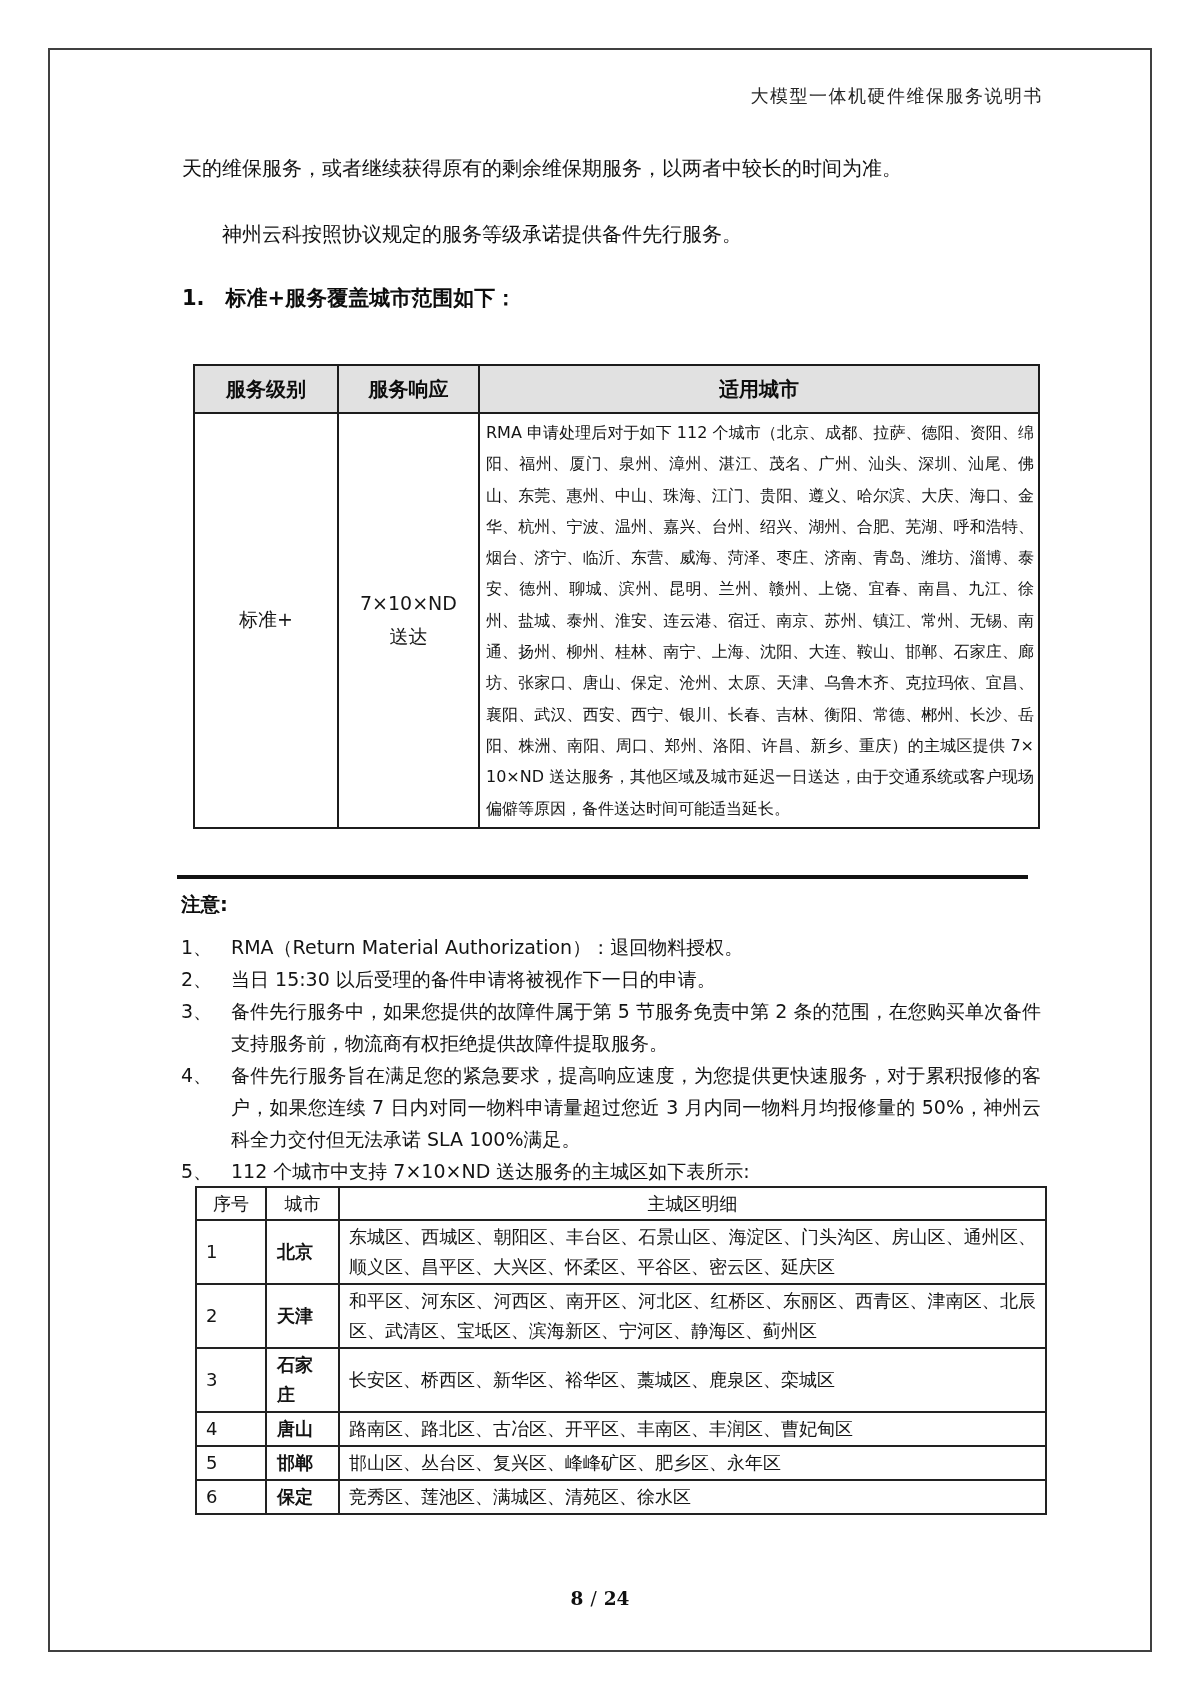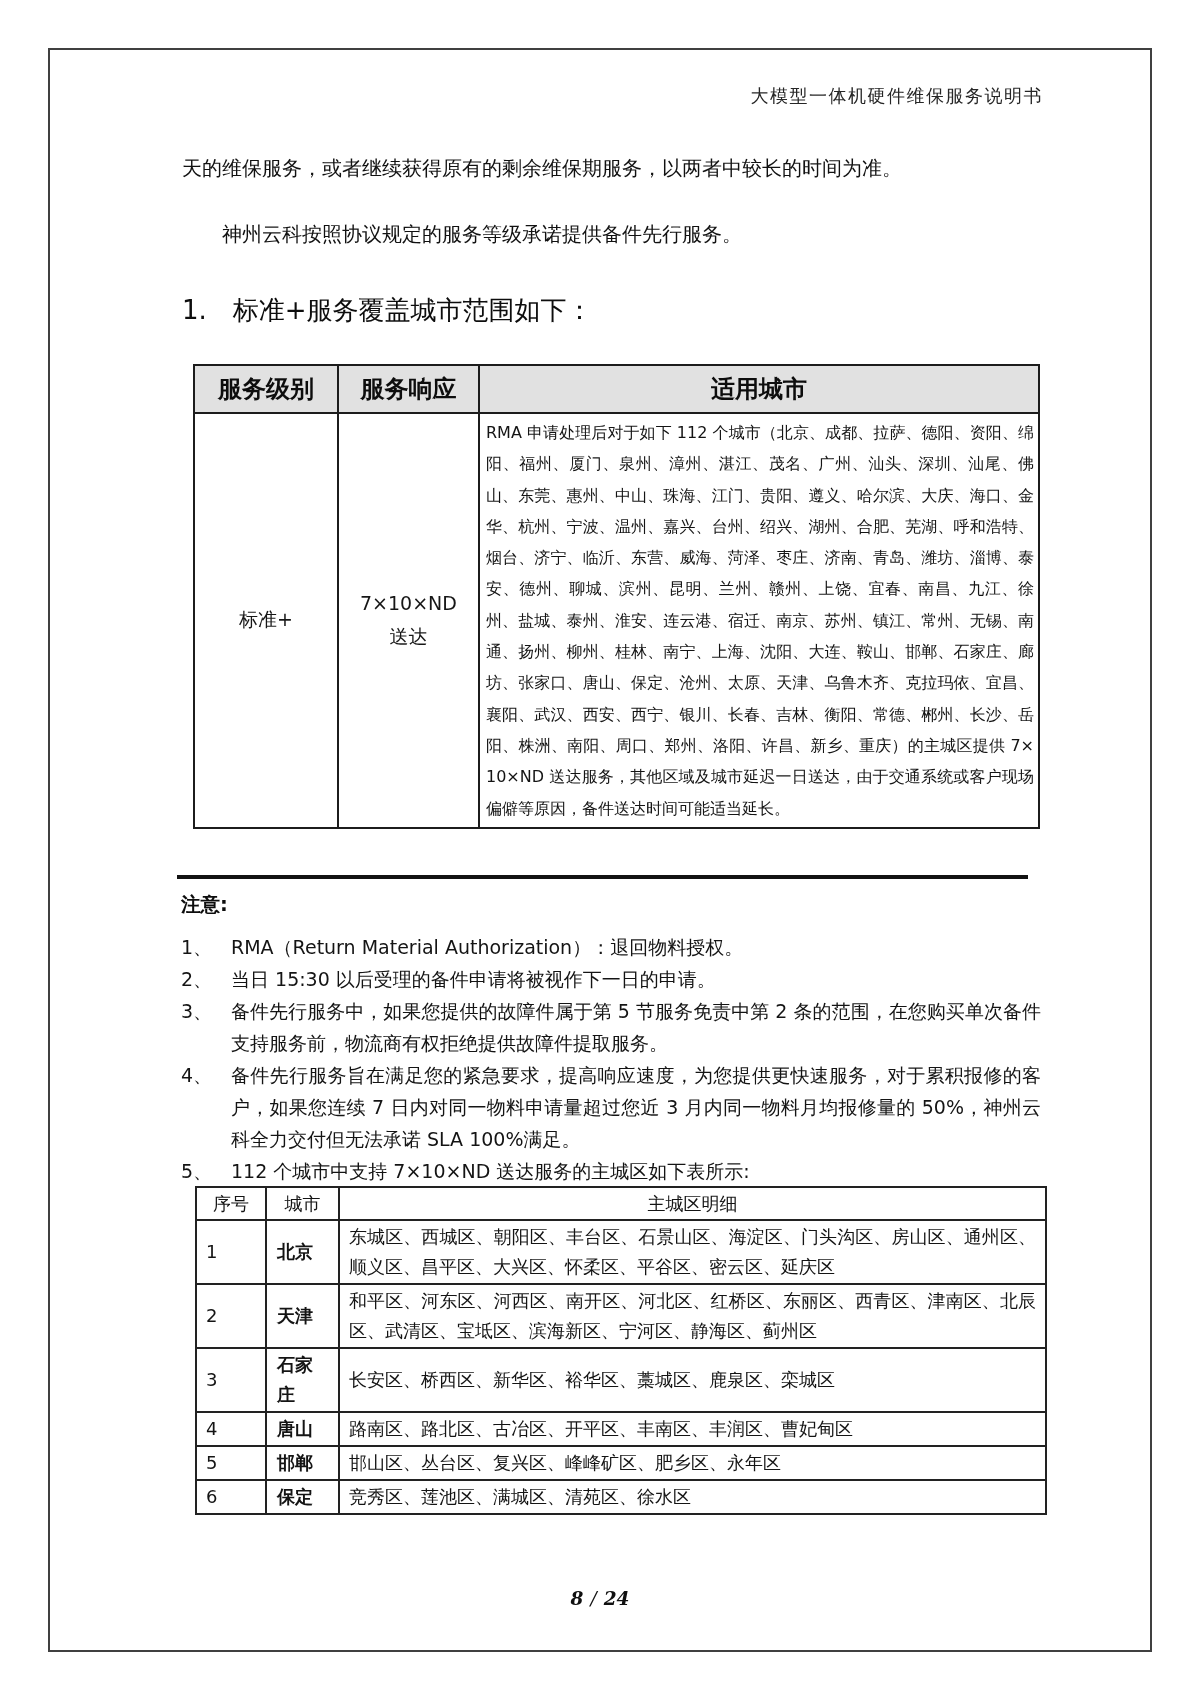--- a/index.html
+++ b/index.html
@@ -15,28 +15,28 @@
   }
   .doc-title {
     position: absolute; top: 84px; right: 157px;
     font-family: "DejaVu Serif", "Liberation Serif", serif;
     font-size: 18px; letter-spacing: 1.5px; color: #262626; white-space: nowrap;
   }
   .para { position: absolute; font-size: 20px; color: #111; white-space: nowrap; }
   .para1 { left: 182px; top: 155px; }
   .para2 { left: 222px; top: 221px; }
   .sec-heading {
-    position: absolute; left: 182px; top: 293px; margin: 0;
-    font-size: 26px; font-weight: 400; color: #0d0d0d; white-space: nowrap;
+    position: absolute; left: 182px; top: 284px; margin: 0;
+    font-size: 21px; font-weight: 700; color: #0d0d0d; white-space: nowrap;
   }
   table { border-collapse: collapse; table-layout: fixed; }
   .svc-table { position: absolute; left: 193px; top: 364px; width: 845px; }
   .svc-table th, .svc-table td { border: 2px solid #1c1c1c; }
   .svc-table th {
-    height: 48px; background: #e1e1e1; font-size: 24px; font-weight: 700;
+    height: 48px; background: #e1e1e1; font-size: 20px; font-weight: 700;
     text-align: center; color: #0d0d0d; padding: 0;
   }
   .svc-td-level, .svc-td-resp { text-align: center; vertical-align: middle; font-size: 19px; padding: 0; }
   .svc-td-resp div { line-height: 33px; }
   .svc-td-cities {
     font-size: 16px; line-height: 31.3px; padding: 3px 4px 3px 6px;
     text-align: justify; word-break: break-all; vertical-align: top; color: #141414;
   }
   .divider { position: absolute; left: 177px; top: 875px; width: 851px; height: 4px; background: #121212; }
   .notes-heading { position: absolute; left: 181px; top: 891px; font-size: 19.5px; font-weight: 700; color: #0d0d0d; }
@@ -48,21 +48,21 @@
   .dist-table th, .dist-table td { border: 2px solid #222222; }
   .dist-table th { height: 33px; text-align: center; font-weight: 400; font-size: 18px; padding: 0; }
   .dist-td-seq { padding: 1px 4px 1px 9px; vertical-align: middle; line-height: 30px; }
   .dist-td-city { padding: 1px 10px; vertical-align: middle; line-height: 30px; word-break: break-all; font-weight: bold; }
   .dist-td-districts {
     padding: 1px 9px; vertical-align: middle; text-align: justify;
     word-break: break-all; line-height: 30px;
   }
   .page-footer {
     position: absolute; left: 0; top: 1588px; width: 100%; text-align: center;
-    font-family: "DejaVu Serif", "Liberation Serif", serif; font-size: 18.5px; color: #101010; font-style: italic;
+    font-family: "DejaVu Serif", "Liberation Serif", serif; font-size: 18.5px; color: #101010;
   }
   .page-footer .num { font-weight: 700; }
   .page-footer .sep { margin: 0 7px; font-weight: 400; }
 </style>
 </head>
 <body>
 
 <div class="page">
   <div class="page-border"></div>
 

